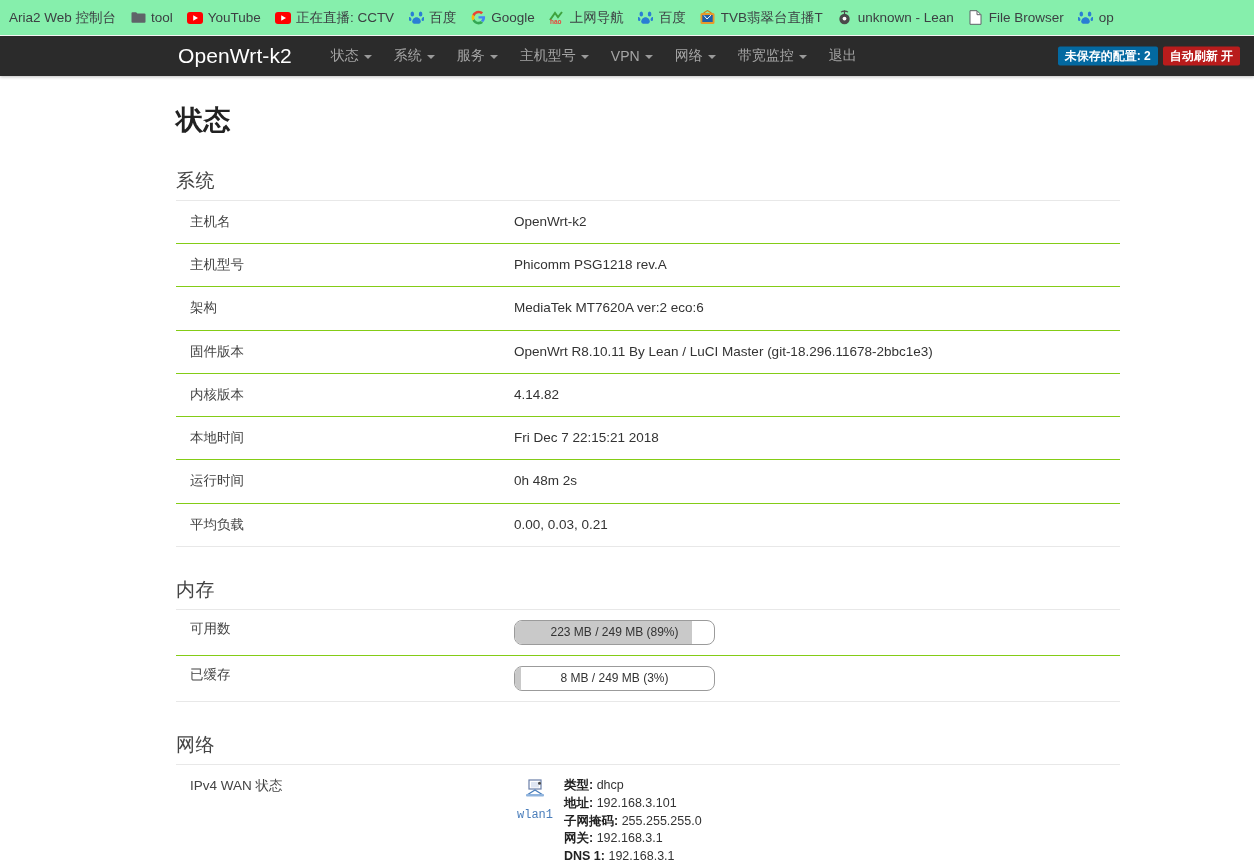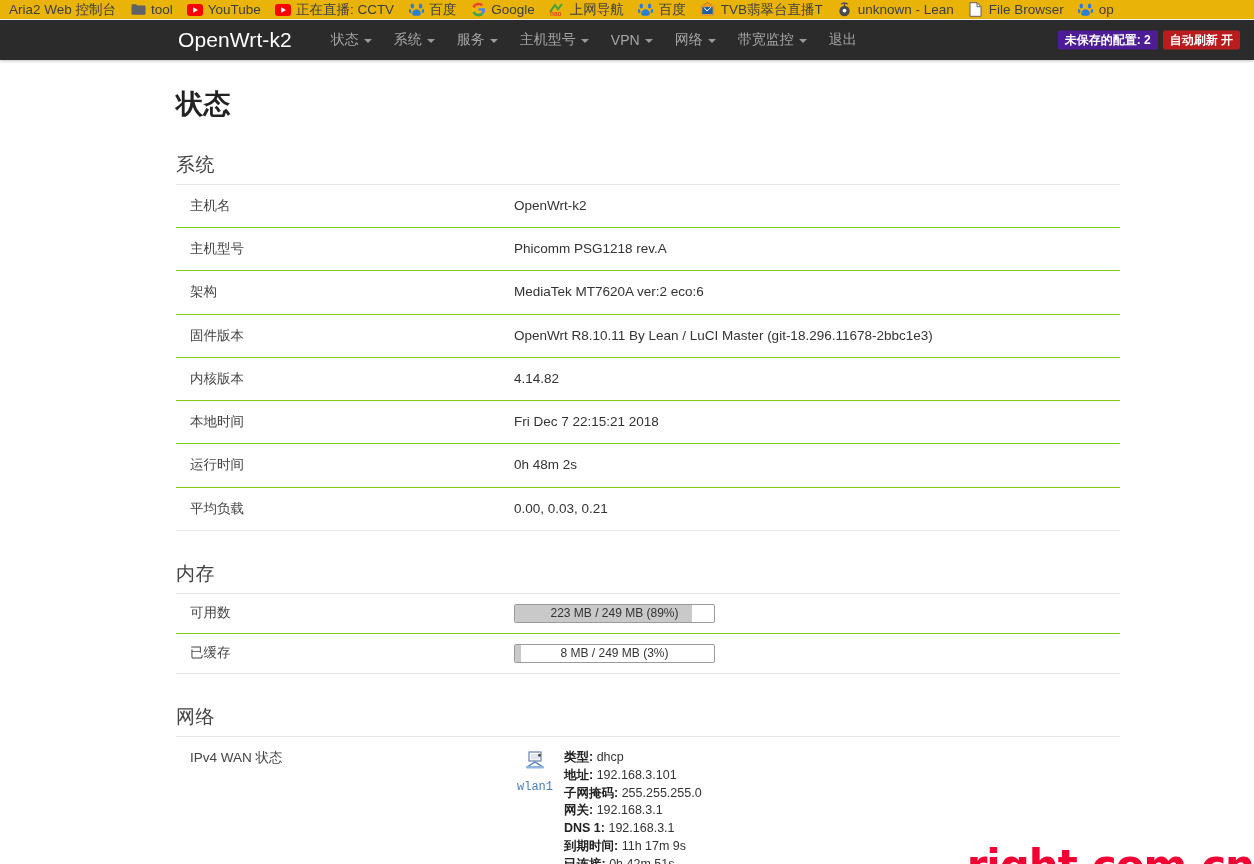--- a/index.html
+++ b/index.html
@@ -6,23 +6,23 @@
   html, body {
     margin: 0; padding: 0;
     width: 1254px; height: 864px;
     overflow: hidden;
     background: #ffffff;
     font-family: "Liberation Sans", "DejaVu Sans", sans-serif;
   }
 
   
   .bookmark-bar {
-    height: 20px;
+    height: 36px;
     width: 100%;
-    background: #eab308;
+    background: #86efac;
     display: flex;
     padding: 0 2px;
     overflow: hidden;
     white-space: nowrap;
     border-bottom: 1px solid #ffffff;
   }
   .bm {
     display: inline-flex;
     align-items: center;
     gap: 5px;
@@ -92,21 +92,21 @@
   .badge {
     font-size: 12px;
     padding: 3px 7px 4px 7px;
     color: #ffffff;
     font-weight: bold;
     border-radius: 2px;
     line-height: 1;
     white-space: nowrap;
     cursor: pointer;
   }
-  .badge-unsaved { background: #4c1d95; }
+  .badge-unsaved { background: #0369a1; }
   .badge-refresh { background: #b91c1c; }
 
   
   .content {
     width: 100%;
     padding-left: 176px;
     padding-right: 0;
     position: relative;
   }
   .page-title {
@@ -138,25 +138,25 @@
     line-height: 1.35;
   }
   .tbl td.k { width: 324px; color: #444; }
   .tbl td.v { color: #333; }
   .tbl tr:last-child { border-bottom: 1px solid #e8e8e8; }
 
   
   .mem-tbl td { padding-top: 10px; padding-bottom: 10px; }
   .bar {
     width: 201px;
-    height: 19px;
+    height: 25px;
     border: 1px solid #9b9b9b;
     background: #ffffff;
     position: relative;
-    border-radius: 2px;
+    border-radius: 8px;
     overflow: hidden;
   }
   .bar .fill {
     position: absolute;
     left: 0; top: 0; bottom: 0;
     background: #c9c9c9;
   }
   .bar .txt {
     position: absolute;
     inset: 0;

